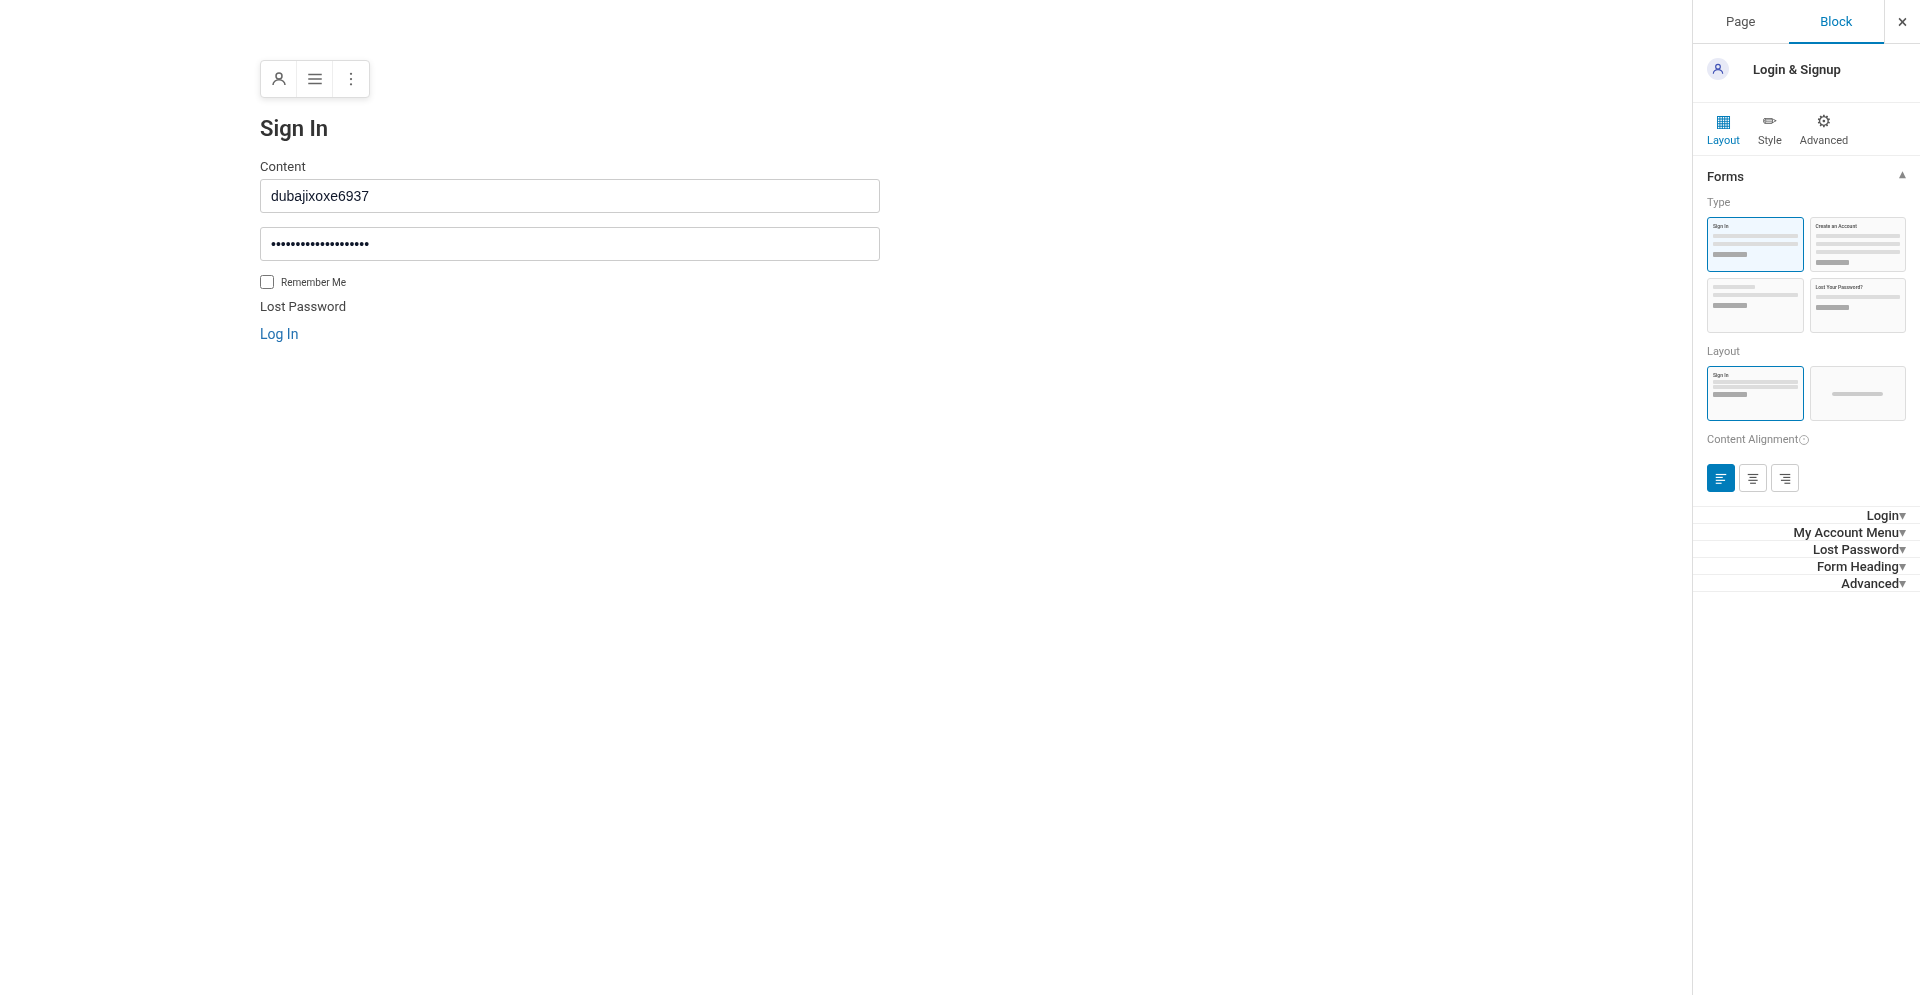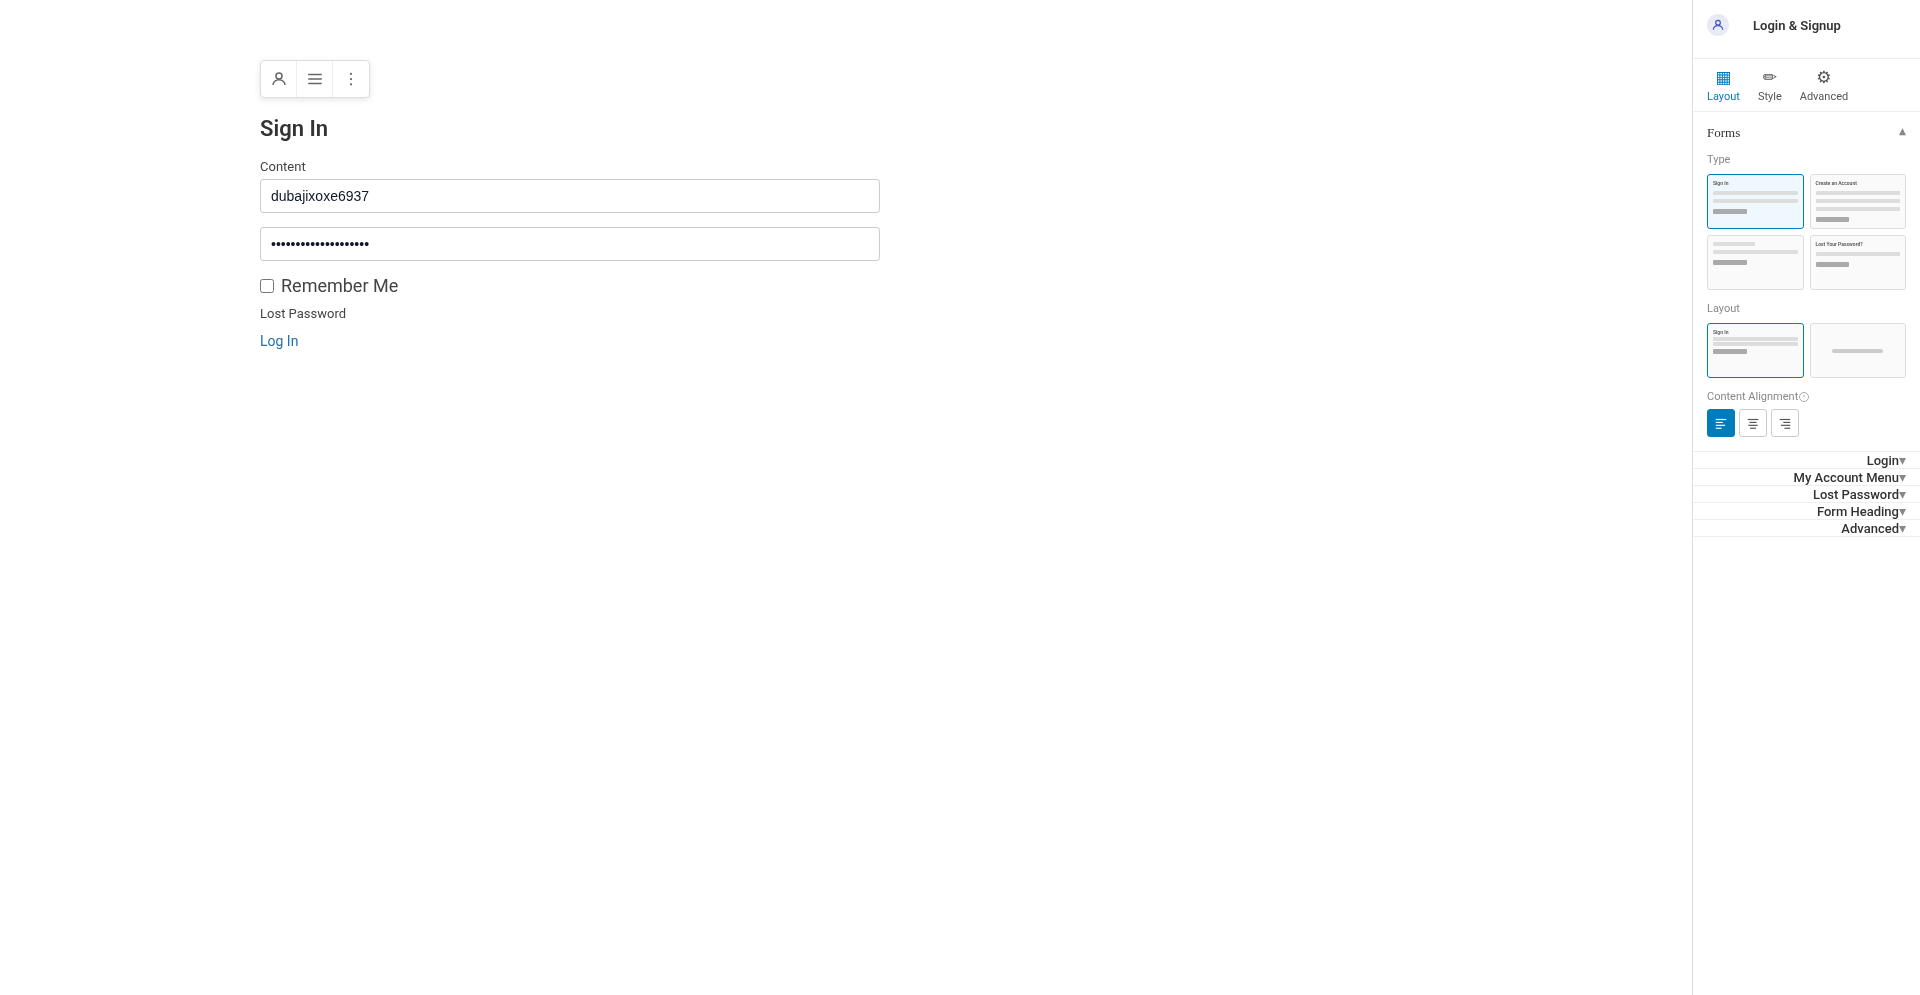--- a/index.html
+++ b/index.html
@@ -85,21 +85,21 @@
       display: flex;
       align-items: center;
       gap: 7px;
       margin-bottom: 10px;
     }
     .remember-me-row input[type="checkbox"] {
       width: 14px;
       height: 14px;
     }
     .remember-me-label {
-      font-size: 18px;
+      font-size: 10px;
       color: #444;
     }
 
     .lost-password-link {
       display: block;
       font-size: 13px;
       color: #444;
       margin-bottom: 12px;
       text-decoration: none;
     }
@@ -225,21 +225,20 @@
     }
     .accordion-header {
       display: flex;
       align-items: flex-end;
       justify-content: space-between;
       padding: 12px 14px;
       cursor: pointer;
       font-size: 13px;
       color: #333;
       font-weight: 500;
-      font-family: Liberation Serif, serif;
     }
     .accordion-header .chevron {
       font-size: 14px;
       color: #888;
       transition: transform 0.2s;
     }
     .accordion-header.open .chevron {
       transform: rotate(180deg);
     }
     .accordion-body {
@@ -292,21 +291,21 @@
       min-height: 55px;
     }
     .form-layout-card.selected {
       border-color: #007cba;
     }
 
     
     .alignment-label {
       font-size: 11px;
       color: #888;
-      margin-bottom: 6px;
+      margin-bottom: 18px;
       display: flex;
       align-items: center;
       gap: 0;
     }
     .alignment-btns {
       display: flex;
       gap: 4px;
     }
     .align-btn {
       width: 28px;
@@ -415,20 +414,25 @@
 
       <a href="#" class="lost-password-link">Lost Password</a>
       <a href="#" class="login-link">Log In</a>
     </div>
 
   </div>
 </div>
 
 <div class="right-panel">
 
+  <div class="panel-header">
+    <div class="panel-tab">Page</div>
+    <div class="panel-tab active">Block</div>
+    <div class="panel-close">×</div>
+  </div>
 
   <div class="plugin-info">
     <div class="plugin-info-header">
       <div class="plugin-icon">
         <svg width="14" height="14" viewBox="0 0 24 24" fill="none" stroke="#3f51b5" stroke-width="2">
           <circle cx="12" cy="8" r="4"></circle>
           <path d="M4 20c0-4 3.6-7 8-7s8 3 8 7"></path>
         </svg>
       </div>
       <span class="plugin-name">Login &amp; Signup</span>

